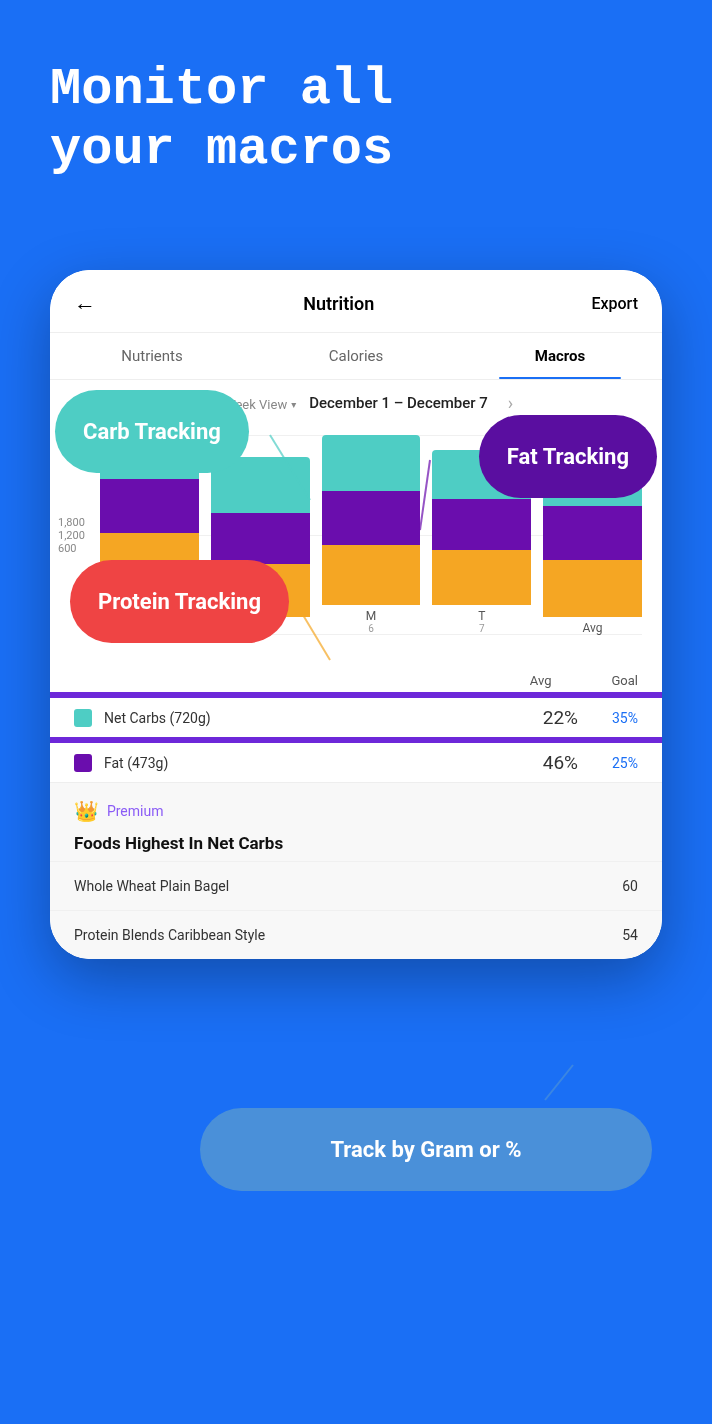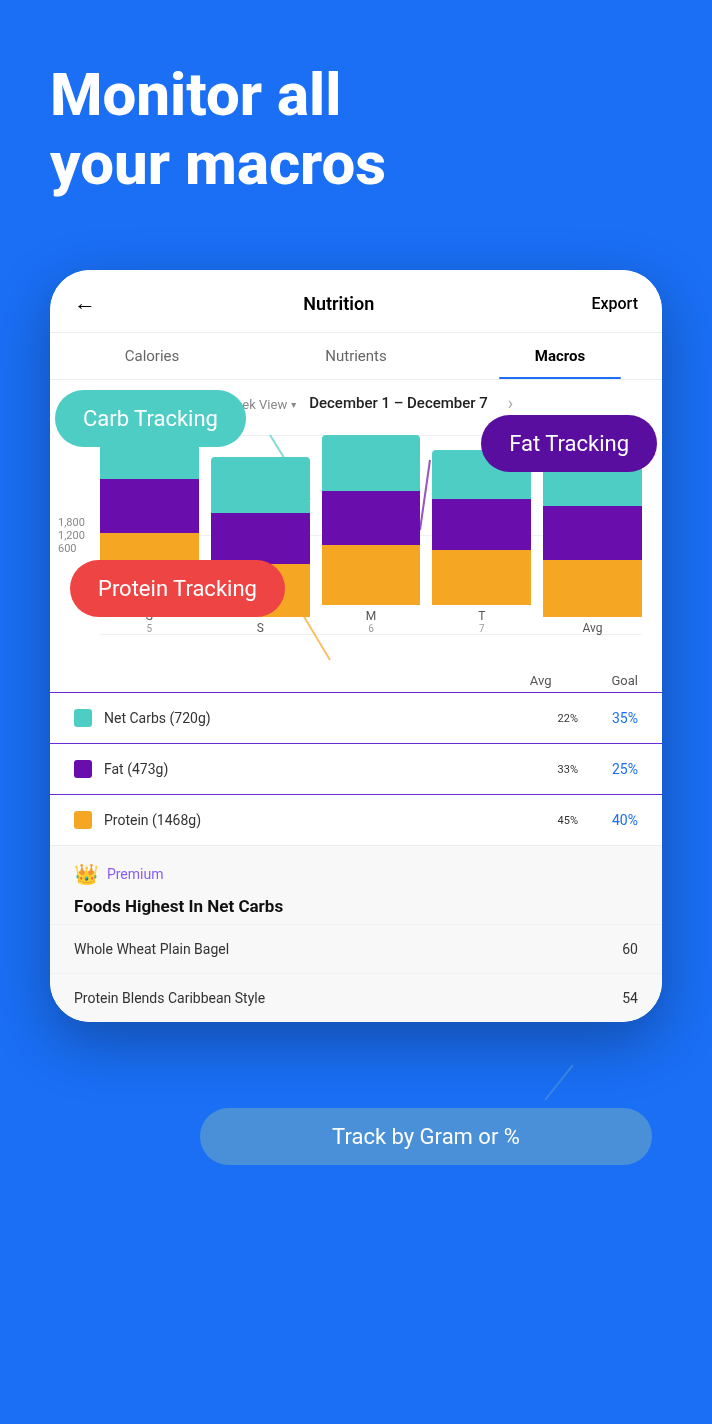--- a/index.html
+++ b/index.html
@@ -7,24 +7,25 @@
       width: 712px;
       height: 1424px;
       background: #1a6ff5;
       font-family: -apple-system, BlinkMacSystemFont, 'Segoe UI', Roboto, sans-serif;
       overflow: hidden;
       position: relative;
     }
 
     .headline {
       color: #fff;
-      font-size: 60px;
+      font-size: 52px;
       font-weight: 800;
       line-height: 1.15;
       padding: 60px 50px 40px 50px;
+      font-family: Liberation Mono, monospace;
     }
 
     .phone-wrapper {
       position: absolute;
       top: 270px;
       left: 50px;
       right: 50px;
       background: #f0f2f5;
       border-radius: 40px;
       overflow: hidden;
@@ -221,38 +222,38 @@
     .stats-header-labels {
       display: flex;
       gap: 60px;
       font-size: 13px;
       color: #555;
     }
 
     .stat-row {
       display: flex;
       align-items: center;
-      padding: 16px 24px;
-      border-top: 1px solid #6d28d9;
+      padding: 8px 24px;
+      border-top: 6px solid #6d28d9;
       background: #fff;
     }
     .stat-color-box {
       width: 18px;
       height: 18px;
       border-radius: 3px;
       margin-right: 12px;
       flex-shrink: 0;
     }
     .stat-label {
       flex: 1;
       font-size: 14px;
       color: #333;
     }
     .stat-avg {
-      font-size: 11px;
+      font-size: 19px;
       color: #333;
       width: 60px;
       text-align: right;
     }
     .stat-goal {
       font-size: 14px;
       color: #1a6ff5;
       width: 60px;
       text-align: right;
     }
@@ -297,23 +298,23 @@
     }
     .food-value {
       font-size: 14px;
       color: #333;
     }
 
     
     .floating-label {
       position: absolute;
       border-radius: 50px;
-      padding: 16px 28px;
+      padding: 29px 28px;
       font-size: 22px;
-      font-weight: 400;
+      font-weight: 700;
       color: #fff;
       z-index: 10;
       white-space: nowrap;
     }
     .label-carb {
       background: #4ecdc4;
       top: 390px;
       left: 55px;
     }
     .label-fat {
@@ -353,24 +354,24 @@
   <div class="screen">
 
     <div class="nav-header">
       <span class="nav-back">←</span>
       <span class="nav-title">Nutrition</span>
       <span class="nav-export">Export</span>
     </div>
 
     <div class="tabs">
       <div class="tab">
+        <span>Nutrients</span>
+      </div>
+      <div class="tab">
         <span>Calories</span>
-      </div>
-      <div class="tab">
-        <span>Nutrients</span>
       </div>
       <div class="tab active">
         <span>Macros</span>
       </div>
     </div>
 
     <div class="week-selector">
       <span class="week-nav">‹</span>
       <div class="week-label-wrap">
         <div class="week-view-label">
@@ -466,30 +467,24 @@
     <div class="stat-row">
       <div class="stat-color-box" style="background:#4ecdc4;"></div>
       <span class="stat-label">Net Carbs (720g)</span>
       <span class="stat-avg">22%</span>
       <span class="stat-goal">35%</span>
     </div>
 
     <div class="stat-row">
       <div class="stat-color-box" style="background:#6a0dad;"></div>
       <span class="stat-label">Fat (473g)</span>
-      <span class="stat-avg">33%</span>
+      <span class="stat-avg">46%</span>
       <span class="stat-goal">25%</span>
     </div>
 
-    <div class="stat-row">
-      <div class="stat-color-box" style="background:#f5a623;"></div>
-      <span class="stat-label">Protein (1468g)</span>
-      <span class="stat-avg">45%</span>
-      <span class="stat-goal">40%</span>
-    </div>
 
     <div class="premium-section">
       <div class="premium-badge">
         <span class="crown-icon">👑</span>
         <span class="premium-text">Premium</span>
       </div>
       <div class="premium-heading">Foods Highest In Net Carbs</div>
     </div>
 
     <div class="food-item">

